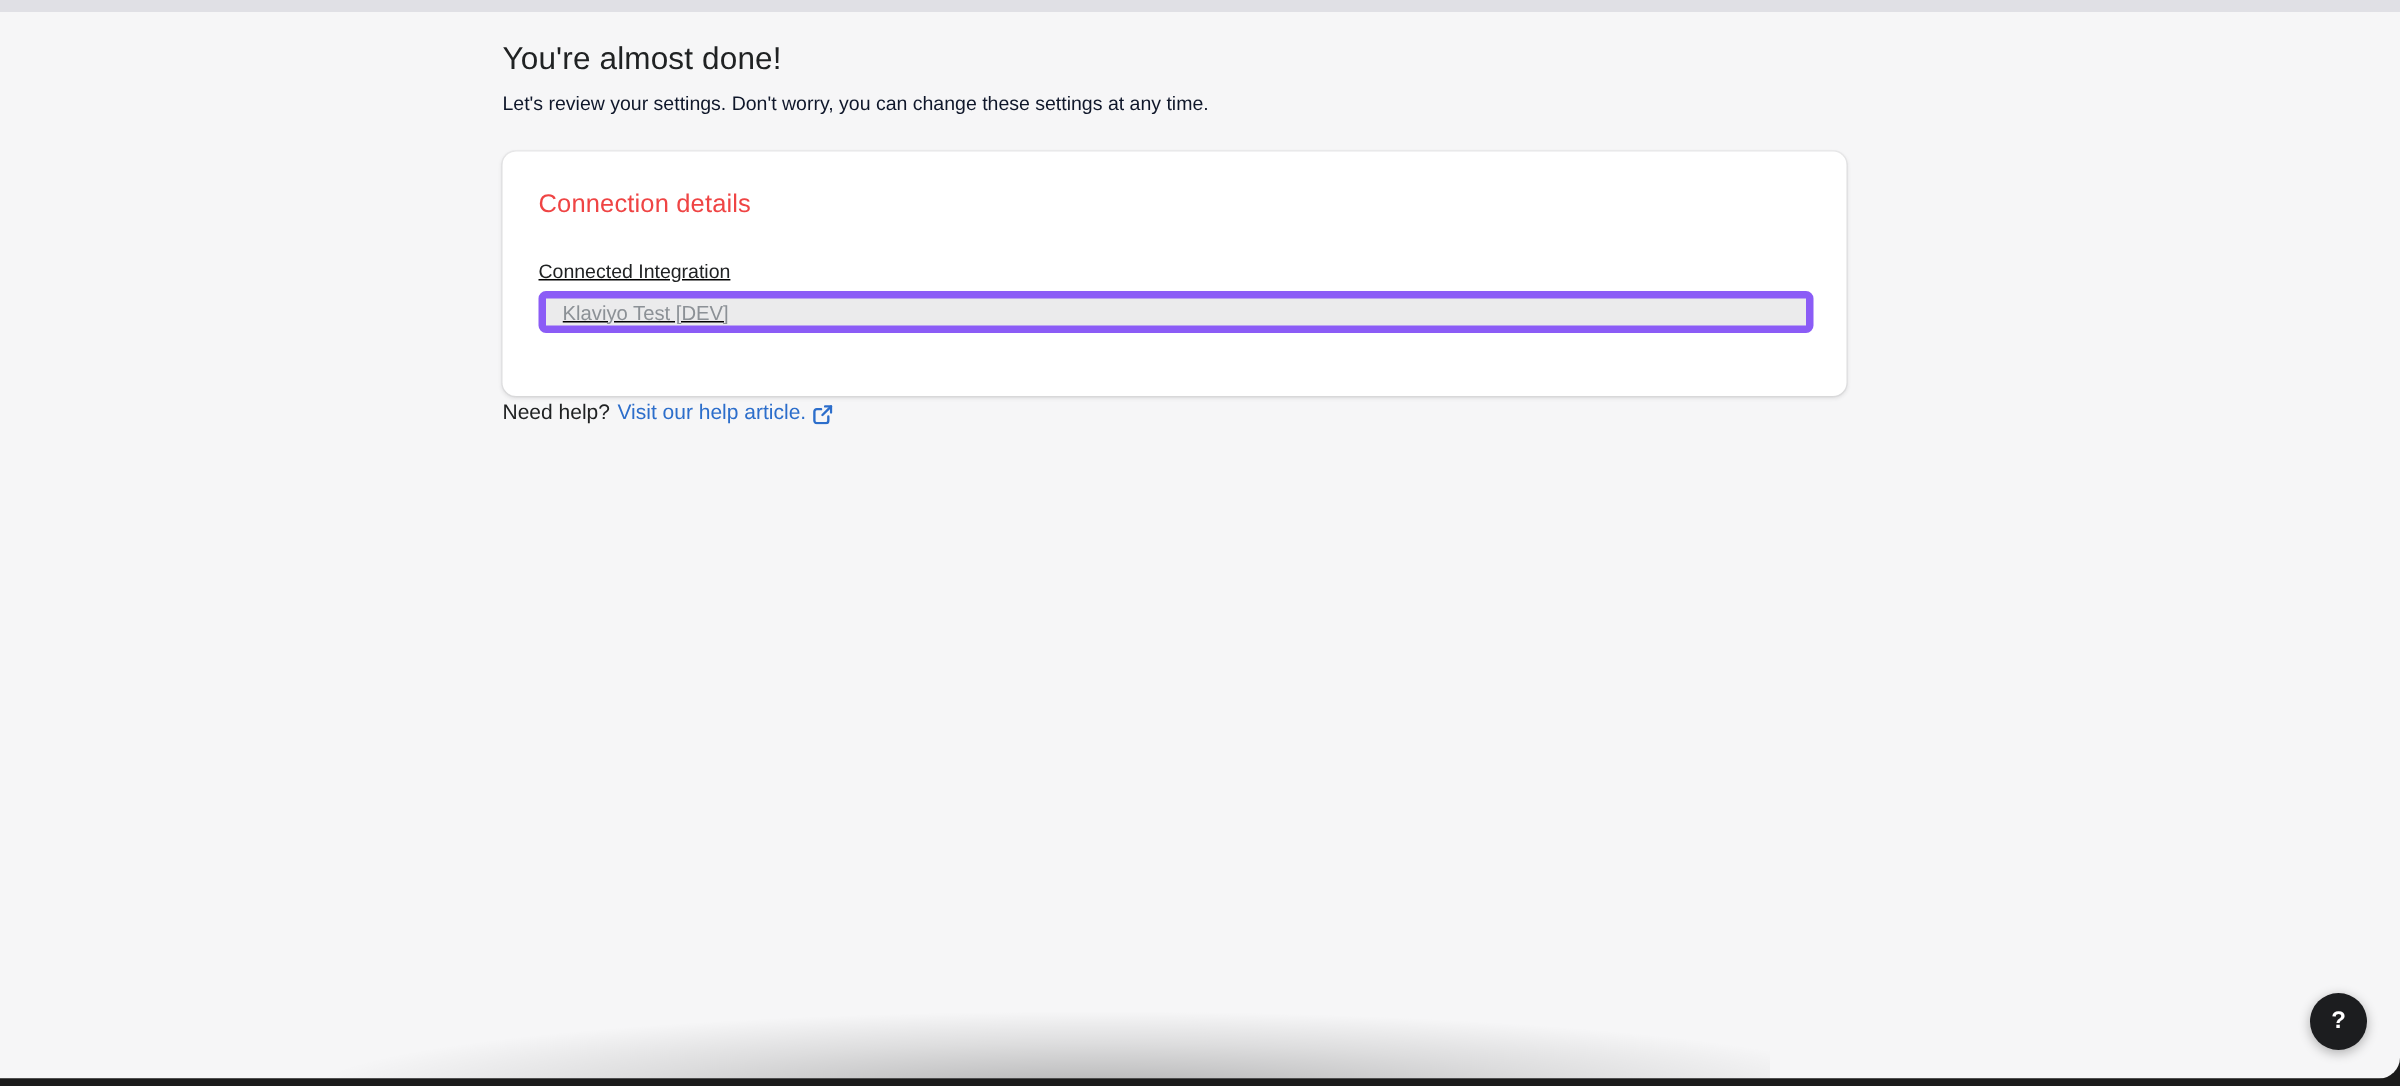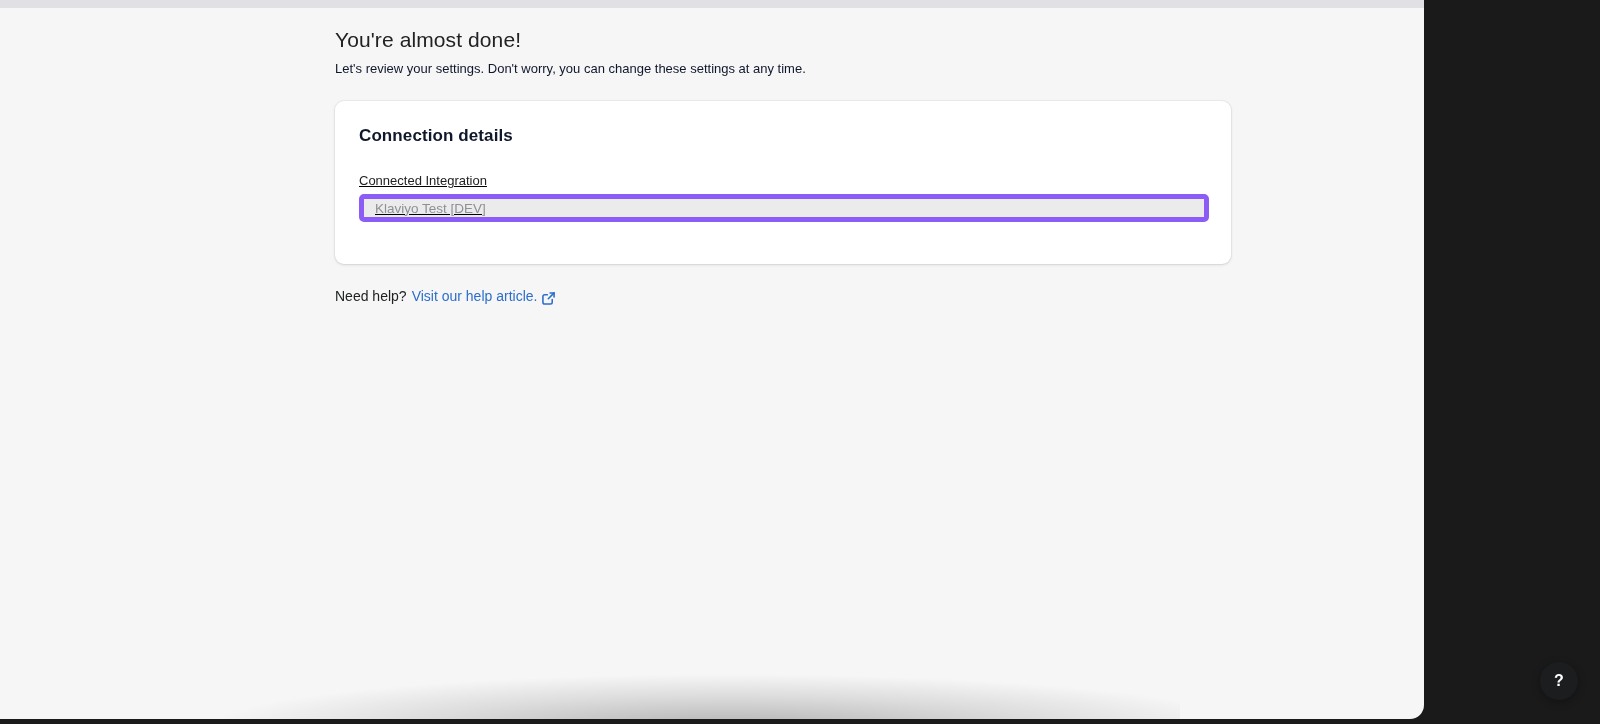--- a/index.html
+++ b/index.html
@@ -12,21 +12,21 @@
   .viewport {
     position: relative;
     width: 1600px;
     height: 724px;
     background: #1a1a1a;
   }
   
   .content-panel {
     position: absolute;
     top: 0; left: 0;
-    width: 1424px;
+    width: 1600px;
     height: 719px;
     background: #f6f6f7;
     border-radius: 0 0 14px 0;
     overflow: hidden;
   }
   .top-strip {
     position: absolute;
     top: 0; left: 0; right: 0;
     height: 8px;
     background: #e0e0e5;
@@ -64,22 +64,22 @@
   .card {
     margin-top: 23px;
     width: 896px;
     background: #ffffff;
     border-radius: 9px;
     box-shadow: 0 0 0 1px rgba(63,63,68,0.05), 0 1px 3px rgba(63,63,68,0.15);
     padding: 25px 24px 42px 24px;
   }
   .card-title {
     font-size: 17px;
-    font-weight: 700;
-    color: #0f172a;
+    font-weight: 400;
+    color: #ef4444;
     letter-spacing: 0.1px;
   }
   .field-block { margin-top: 27px; text-decoration: underline; }
   .field-label {
     display: block;
     font-size: 13px;
     color: #202223;
     margin-bottom: 6px;
   }
   .field-input {
@@ -89,21 +89,20 @@
     background: #ebebec;
     border: 5px solid #8b5cf6;
     border-radius: 5px;
     padding: 0 11px;
     font-family: "Liberation Sans", sans-serif;
     font-size: 13.5px;
     color: #8c9196;
     outline: none;
   }
   .help-line {
-    margin-top: 22px;
     font-size: 14px;
     color: #202223;
     display: flex;
     align-items: center;
     gap: 5px;
     line-height: 20px;
   }
   .help-link {
     color: #2c6ecb;
     text-decoration: none;

